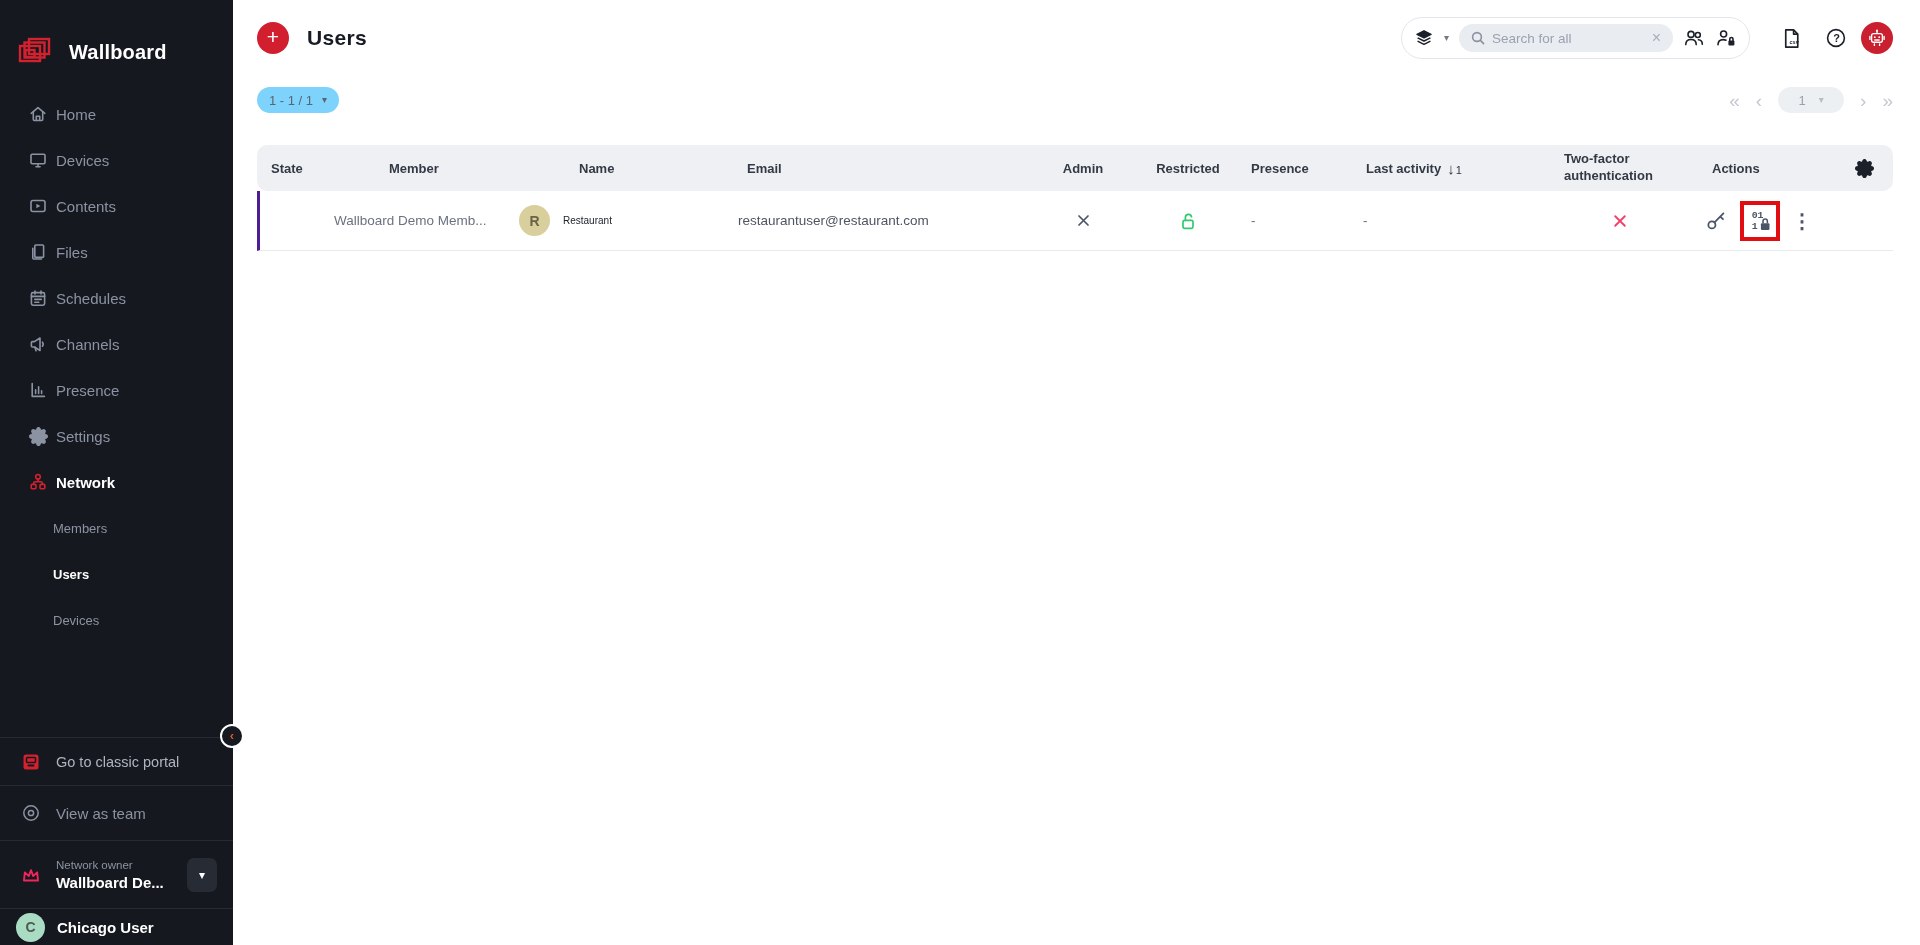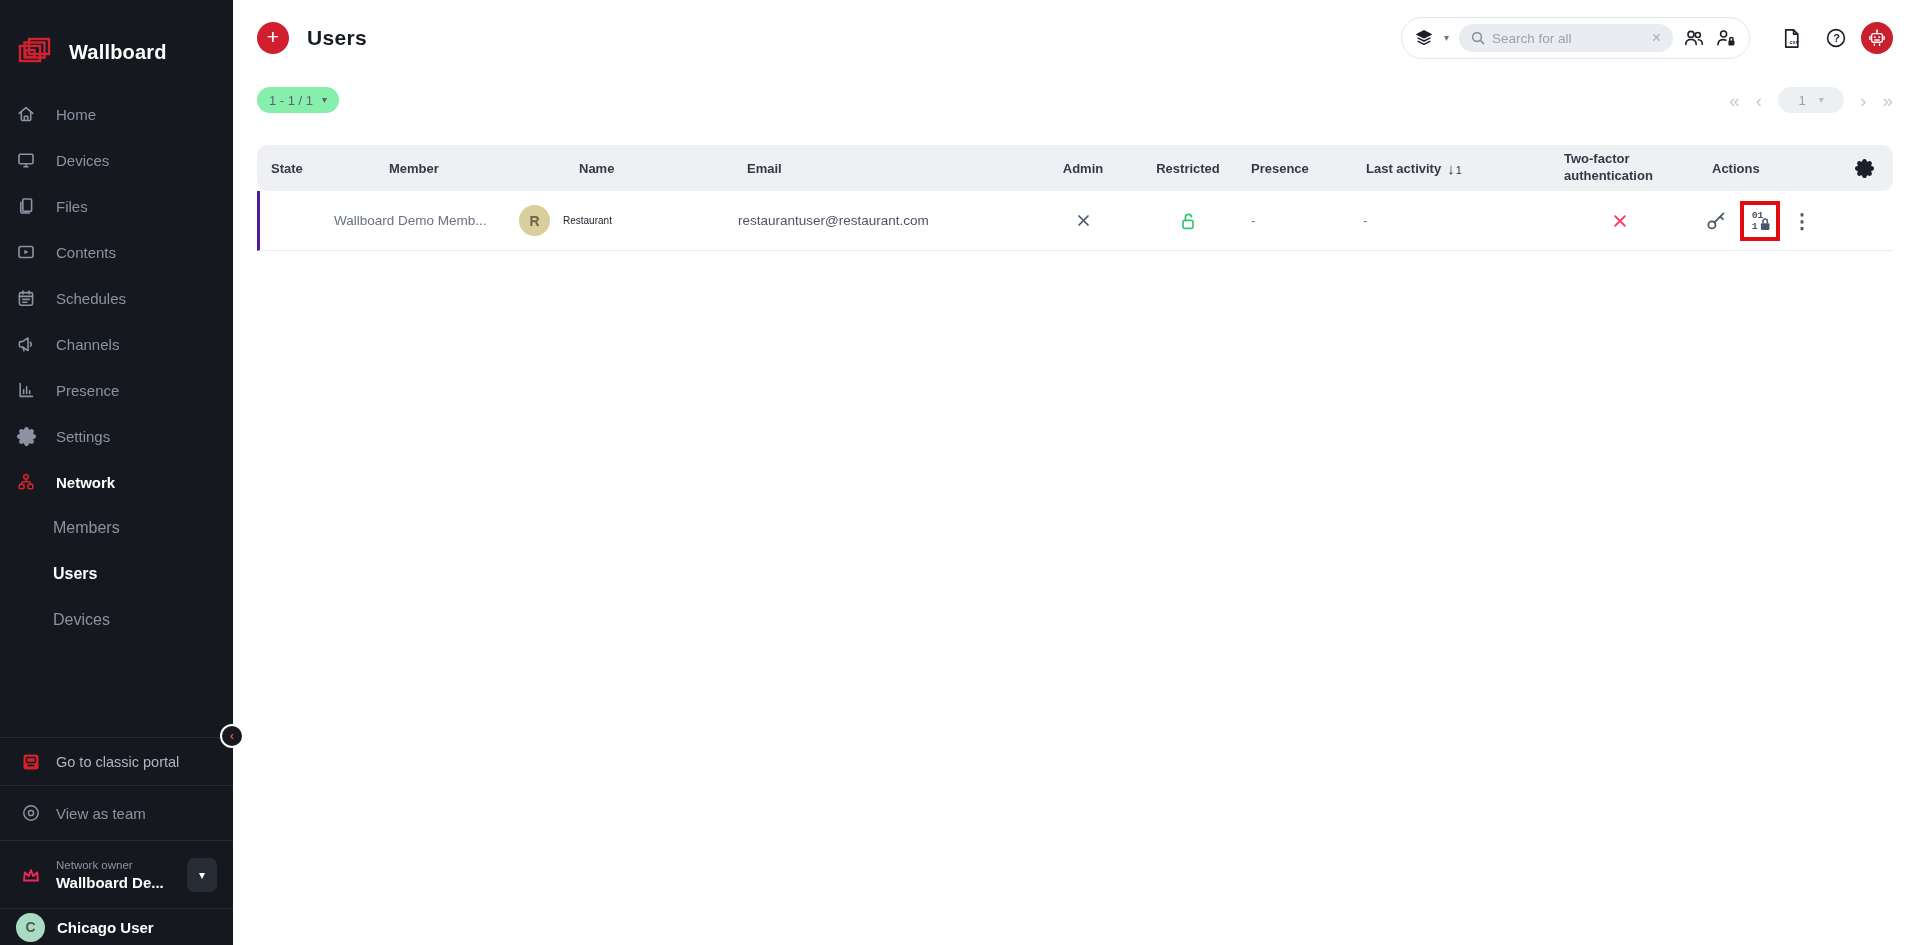--- a/index.html
+++ b/index.html
@@ -14,27 +14,27 @@
 
   
   .sidebar {
     width: 233px; flex-shrink: 0; background: #15181e; color: #8b93a3;
     display: flex; flex-direction: column; position: relative;
   }
   .logo-row { display: flex; align-items: center; gap: 13px; padding: 20px 0 10px 16px; height: 64px; margin-top: 15px; }
   .brand-name { color: #fff; font-size: 20px; font-weight: 700; letter-spacing: .2px; }
   nav { margin-top: 12px; }
   .nav-item {
-    display: flex; align-items: center; height: 46px; padding-left: 16px; gap: 20px;
+    display: flex; align-items: center; height: 46px; padding-left: 28px; gap: 8px;
     font-size: 15px; cursor: pointer; color: #8b93a3;
   }
   .nav-item .icon { width: 20px; height: 20px; display: flex; align-items: center; justify-content: center; color: #8b93a3; }
   .nav-item.active { color: #ffffff; font-weight: 700; }
   .nav-item.active .icon.red { color: #d2212f; }
-  .sub-item { display: flex; align-items: center; height: 46px; padding-left: 53px; font-size: 16px; color: #8b93a3; cursor: pointer; }
+  .sub-item { display: flex; align-items: center; height: 46px; padding-left: 53px; font-size: 13px; color: #8b93a3; cursor: pointer; }
   .sub-item.active { color: #ffffff; font-weight: 700; }
 
   .sidebar-footer { margin-top: auto; }
   .footer-row { border-top: 1px solid #262b33; display: flex; align-items: center; padding-left: 20px; gap: 14px; cursor: pointer; }
   .footer-row .icon { width: 22px; display: flex; justify-content: center; }
   .row-classic { height: 48px; font-size: 14.5px; color: #aeb5c0; }
   .row-team { height: 55px; font-size: 15px; color: #8b93a3; }
   .row-owner { height: 68px; padding-right: 16px; }
   .owner-texts { display: flex; flex-direction: column; gap: 3px; flex: 1; min-width: 0; }
   .owner-role { font-size: 11.5px; color: #8b93a3; }
@@ -84,21 +84,21 @@
   .clear-x { color: #a7aeba; font-size: 16px; line-height: 1; cursor: pointer; }
   .gap30 { width: 30px; } .gap22 { width: 22px; } .gap14 { width: 14px; }
   .help-avatar-avatar {
     width: 32px; height: 32px; border-radius: 50%; background: #c91f2f;
     display: flex; align-items: center; justify-content: center; cursor: pointer;
   }
 
   .controls-row { height: 28px; margin-top: 10px; display: flex; align-items: center; justify-content: space-between; }
   .count-pill {
     display: inline-flex; align-items: center; gap: 9px; height: 26px; padding: 0 12px;
-    background: #86efac; border-radius: 13px; font-size: 13px; color: #5b6472; cursor: pointer;
+    background: #7dd3fc; border-radius: 13px; font-size: 13px; color: #5b6472; cursor: pointer;
   }
   .count-pill .caret { color: #5b6472; }
   .pager { display: flex; align-items: center; gap: 16px; color: #c3c9d3; }
   .pager-arrow { font-size: 19px; line-height: 1; cursor: pointer; color: #c3c9d3; user-select: none; }
   .page-pill {
     display: inline-flex; align-items: center; justify-content: center; gap: 13px; width: 66px; height: 26px;
     background: #edf0f3; border-radius: 13px; font-size: 13px; color: #99a1ae; cursor: pointer;
   }
   .page-pill .caret { color: #b6bdc8; }
 
@@ -183,35 +183,35 @@
         <span class="icon">
           <svg width="20" height="20" viewBox="0 0 20 20" fill="none" stroke="currentColor" stroke-width="1.6" stroke-linecap="round" stroke-linejoin="round">
             <rect x="3" y="4.2" width="14" height="9.6" rx="1.2"></rect>
               <path d="M8 16.8 h4 M10 13.8 v3"></path>
           </svg>
         </span>
         <span>Devices</span>
       </div>
       <div class="nav-item">
         <span class="icon">
-          <svg width="20" height="20" viewBox="0 0 20 20" fill="none" stroke="currentColor" stroke-width="1.6" stroke-linecap="round" stroke-linejoin="round">
-            <rect x="6.8" y="3" width="8.8" height="12.4" rx="1"></rect>
-              <path d="M4.8 6.2 V16 a1 1 0 0 0 1 1 h7.6"></path>
-          </svg>
-        </span>
-        <span>Files</span>
-      </div>
-      <div class="nav-item">
-        <span class="icon">
           <svg width="20" height="20" viewBox="0 0 20 20" fill="none" stroke="currentColor" stroke-width="1.6" stroke-linejoin="round">
             <rect x="3" y="4.5" width="14" height="11" rx="2"></rect>
               <path d="M8.4 7.8 L12.4 10 L8.4 12.2 Z" fill="currentColor" stroke="none"></path>
           </svg>
         </span>
         <span>Contents</span>
+      </div>
+      <div class="nav-item">
+        <span class="icon">
+          <svg width="20" height="20" viewBox="0 0 20 20" fill="none" stroke="currentColor" stroke-width="1.6" stroke-linecap="round" stroke-linejoin="round">
+            <rect x="6.8" y="3" width="8.8" height="12.4" rx="1"></rect>
+              <path d="M4.8 6.2 V16 a1 1 0 0 0 1 1 h7.6"></path>
+          </svg>
+        </span>
+        <span>Files</span>
       </div>
       <div class="nav-item">
         <span class="icon">
           <svg width="20" height="20" viewBox="0 0 20 20" fill="none" stroke="currentColor" stroke-width="1.6" stroke-linecap="round" stroke-linejoin="round">
             <rect x="3.4" y="4.6" width="13.2" height="12.6" rx="1.6"></rect>
               <path d="M3.4 8.4 h13.2 M7 3 v3 M13 3 v3"></path>
               <path d="M6.8 11.4 h1.6 M9.2 11.4 h1.6 M11.6 11.4 h1.6 M6.8 14.2 h1.6 M9.2 14.2 h1.6"></path>
           </svg>
         </span>
         <span>Schedules</span>

